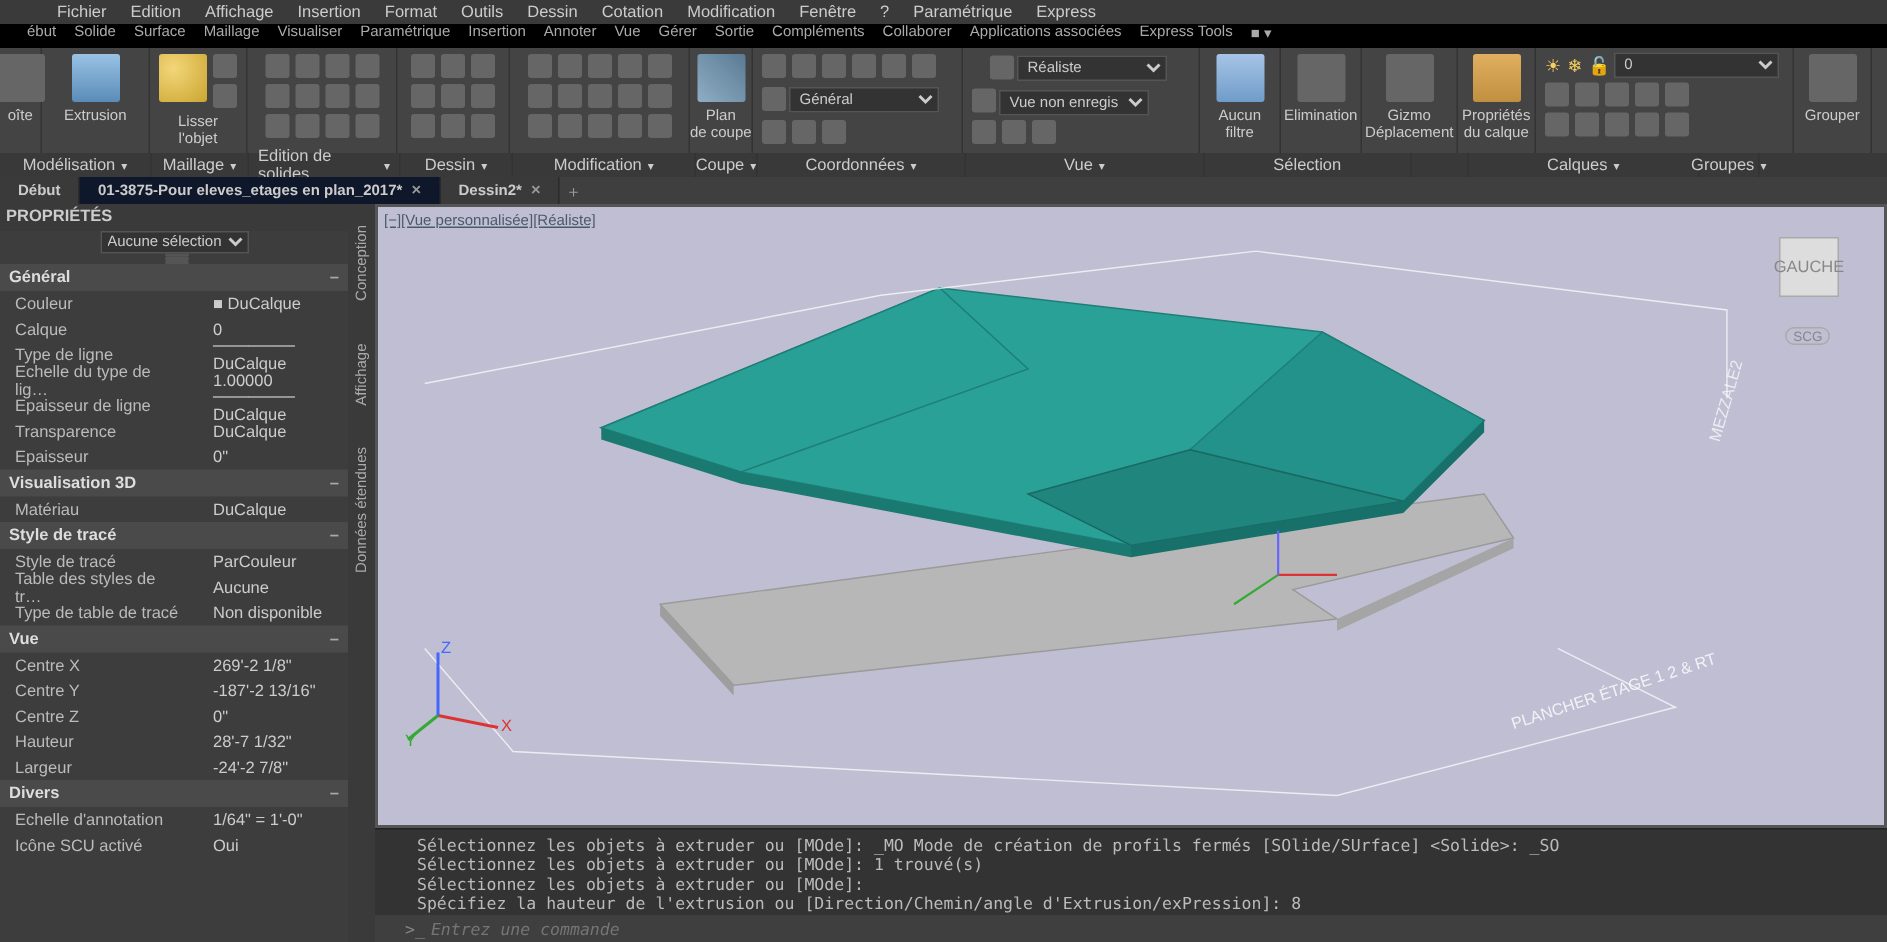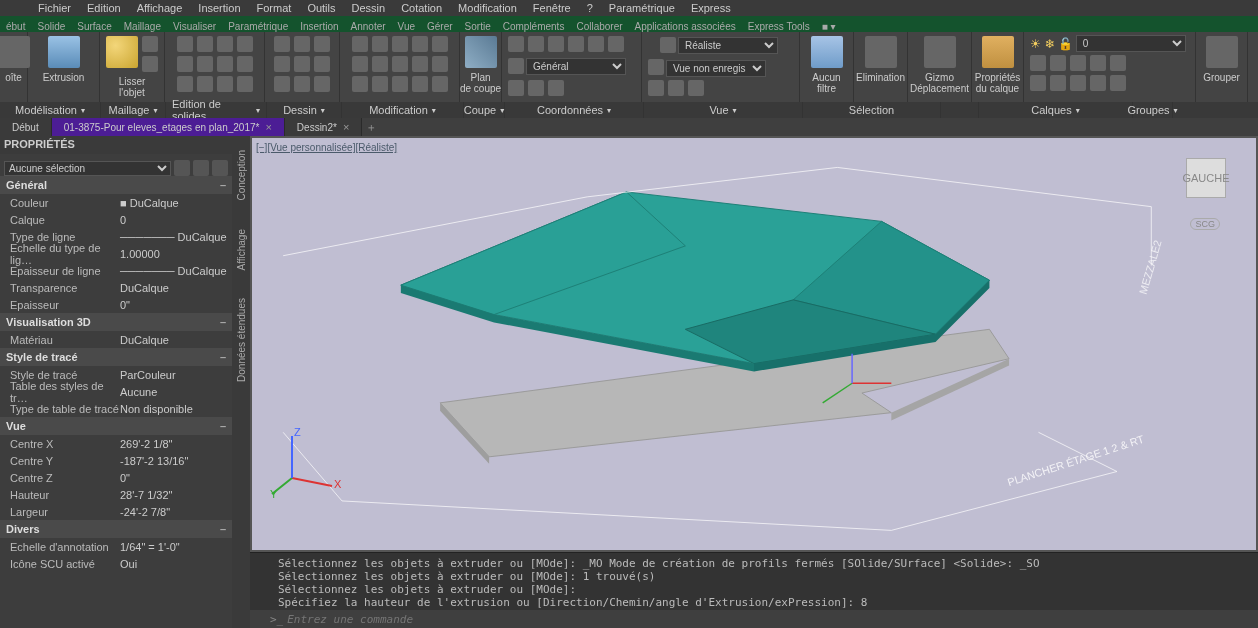--- a/index.html
+++ b/index.html
@@ -3,55 +3,55 @@
 <meta charset="utf-8">
 <style>
 * { margin: 0; padding: 0; box-sizing: border-box; font-family: "Segoe UI", Arial, sans-serif; font-size: 11px; user-select: none; }
 body { width: 1258px; height: 628px; background: #333; color: #ccc; overflow: hidden; position: relative; }
 
 
 .menubar { height: 16px; background: #3a3a3a; display: flex; align-items: center; padding-left: 30px; color: #ccc; }
 .menubar span { padding: 0 8px; color: #ccc; }
 
 
-.tabbar { height: 16px; background: #14532d; display: flex; align-items: flex-end; padding-left: 0; color: #aaa; }
+.tabbar { height: 16px; background: #000000; display: flex; align-items: flex-start; padding-left: 12px; color: #aaa; }
 .tabbar span { padding: 0 6px; font-size: 10px; }
 
 
 .ribbon { height: 70px; background: #444; display: flex; }
 .rpanel { border-right: 1px solid #333; padding: 2px 4px; display: flex; flex-direction: column; justify-content: flex-start; align-items: center; }
 .big-icon { width: 32px; height: 32px; background: #666; border-radius: 2px; margin: 2px; }
 .rlabel { font-size: 10px; color: #ccc; margin-top: 2px; text-align: center; }
 .small-row { display: flex; }
 .small-icon { width: 16px; height: 16px; background: #666; border-radius: 2px; margin: 2px; }
 .rpanel .combo { background: #333; border: 1px solid #555; font-size: 10px; padding: 1px 2px; min-width: 100px; color: #ccc; }
 
 
 .ribbon-bottom { height: 16px; background: #393939; display: flex; color: #ccc; font-size: 10px; }
 .ribbon-bottom .cell { border-right: 1px solid #333; display: flex; align-items: center; justify-content: center; padding: 0 6px; }
 .ribbon-bottom .cell .tri { margin-left: 4px; font-size: 8px; }
 
 
 .doctabs { height: 18px; background: #3f3f3f; display: flex; align-items: stretch; }
-.doctab { padding: 2px 12px; background: #3a3a3a; border-right: 1px solid #2a2a2a; color: #ccc; font-size: 10px; display: flex; align-items: center; }
-.doctab.active { background: #4c1d95; }
+.doctab { padding: 2px 12px; background: #3a3a3a; border-right: 1px solid #2a2a2a; color: #ccc; font-size: 10px; display: flex; align-items: center; font-weight: bold; }
+.doctab.active { background: #0f172a; }
 .addtab { width: 18px; display:flex; align-items:center; justify-content:center; color:#999; }
 
 
 .main { display: flex; height: calc(100% - 16px - 16px - 70px - 16px - 18px); }
 
 
 .prop-panel { width: 232px; background: #3d3d3d; color: #ccc; display:flex; flex-direction:column; }
 .prop-title { height: 18px; background: #3a3a3a; padding: 2px 4px; font-size: 11px; font-weight: bold; }
-.prop-selector { height: 22px; display:flex; align-items:flex-end; padding:0 4px; }
+.prop-selector { height: 22px; display:flex; align-items:center; padding:0 4px;flex-direction:column; }
 .prop-selector select { flex:1; background:#333; color:#ccc; border:1px solid #555; font-size:10px; }
 .prop-selector .tb { width:16px; height:16px; margin-left:3px; background:#555; border-radius:2px; }
 .section-hdr { background: #4a4a4a; padding: 3px 6px; font-weight: bold; color:#ddd; font-size:11px; display:flex; justify-content:space-between; align-items:center;}
 .section-hdr::after { content: "–"; color:#aaa; }
-.prop-row { display:flex; height:17px; align-items:center; padding-left:10px; font-size:10px; }
+.prop-row { display:flex; height:17px; align-items:center; padding-left:10px; font-size:10px;gap:22px; }
 .prop-row .k { width:110px; color:#bbb; }
 .prop-row .v { flex:1; color:#ccc; }
 
 
 .rail { width: 18px; background: #3a3a3a; display:flex; flex-direction:column; align-items:center; justify-content:flex-start; }
 .rail .rtab { writing-mode: vertical-rl; transform: rotate(180deg); font-size:10px; color:#aaa; margin:8px 0; padding:6px 0;}
 
 
 .viewport-wrap { flex:1; display:flex; flex-direction:column; }
 .viewport { flex:1; background: #c0bed2; position:relative; border:2px solid #555;}

